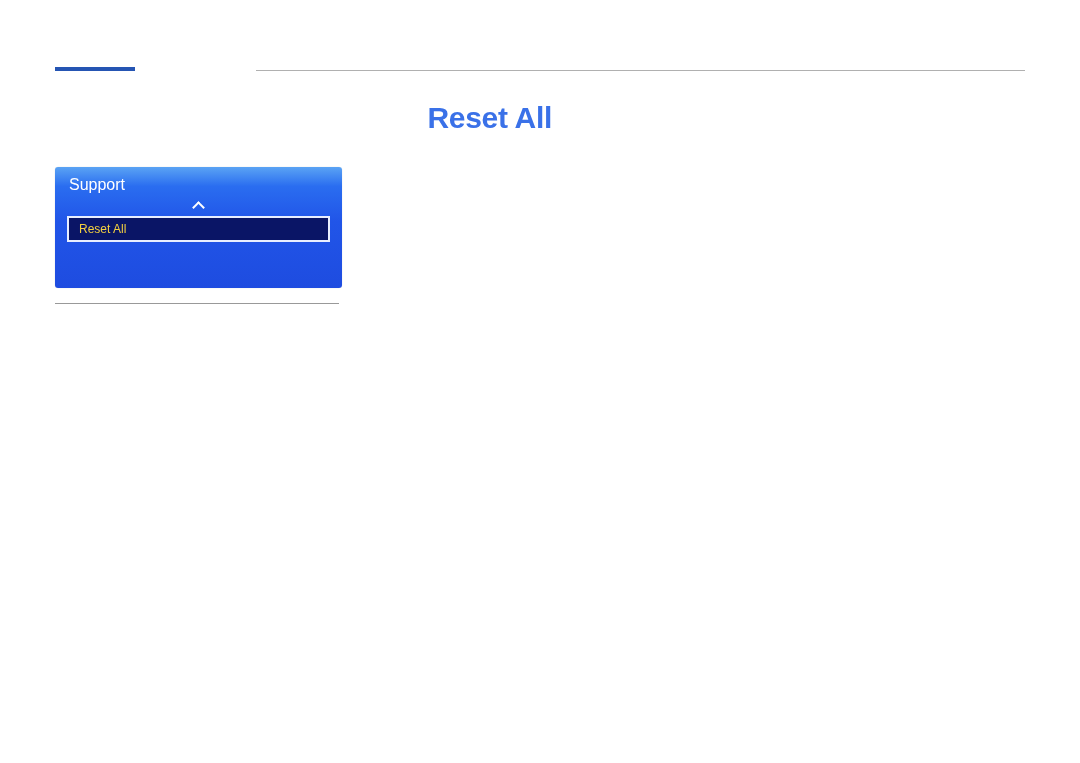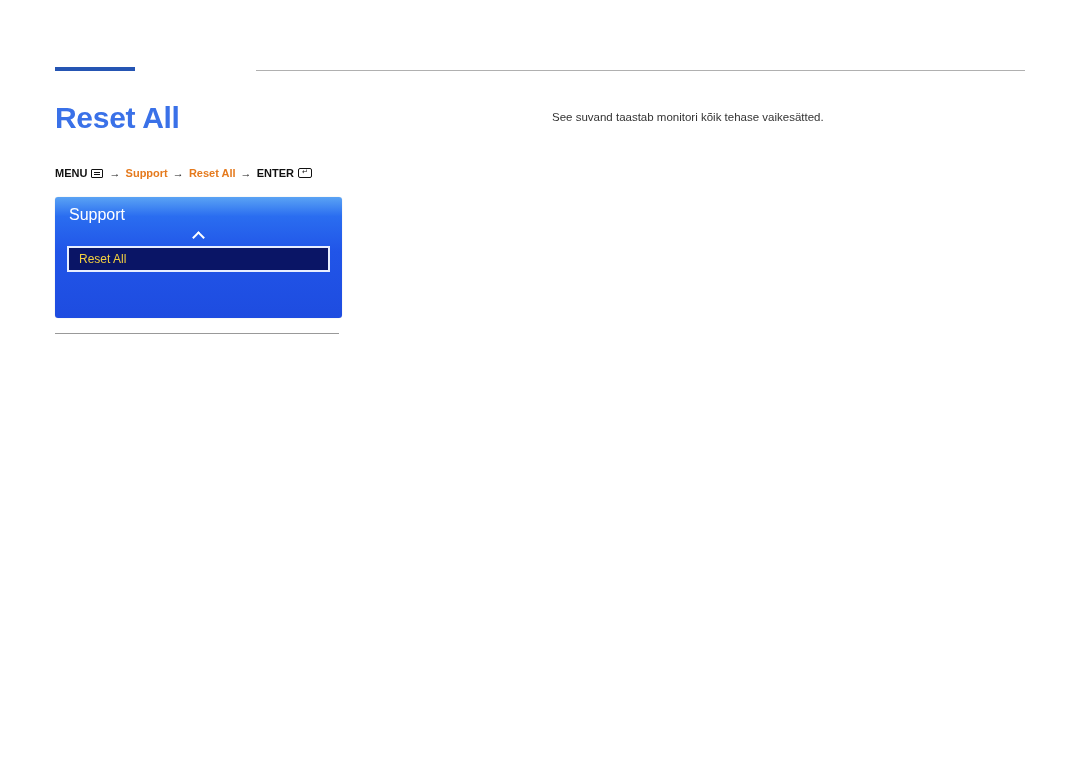--- a/index.html
+++ b/index.html
@@ -29,20 +29,21 @@
       border-top: 1px solid #b0b0b0;
       margin-left: 201px;
       margin-top: -2px;
     }
     .content-row {
       display: flex;
       margin-top: 30px;
     }
     .left-col {
       width: 497px;
+      text-align: right;
     }
     .right-col {
       flex: 1;
       padding-top: 8px;
     }
     .page-title {
       font-size: 30px;
       font-weight: 600;
       color: #3a71e8;
       letter-spacing: -0.3px;
@@ -191,45 +192,31 @@
 <div class="page-container">
 
   <div class="top-marker"></div>
   <hr class="top-hr">
 
   <div class="content-row">
 
     <div class="left-col">
       <h1 class="page-title">Reset All</h1>
 
-      <div class="breadcrumb">
-        <span class="bc-bold">MENU</span>
-        <span class="menu-icon"></span>
-        <span class="bc-arrow">→</span>
-        <span class="bc-highlight">Support</span>
-        <span class="bc-arrow">→</span>
-        <span class="bc-highlight">Reset All</span>
-        <span class="bc-arrow">→</span>
-        <span class="bc-bold">ENTER</span>
-        <span class="enter-icon"></span>
-      </div>
 
       <div class="osd-panel">
         <div class="osd-header">
           <span class="osd-header-title">Support</span>
         </div>
         <div class="osd-arrow-row">
           <span class="chevron-up"></span>
         </div>
         <div class="osd-item-row">
           <span class="osd-item-label">Reset All</span>
         </div>
       </div>
 
       <hr class="note-hr">
     </div>
 
-    <div class="right-col">
-      <p class="description-text">See suvand taastab monitori kõik tehase vaikesätted.</p>
-    </div>
 
   </div>
 </div>
 
 </body></html>

